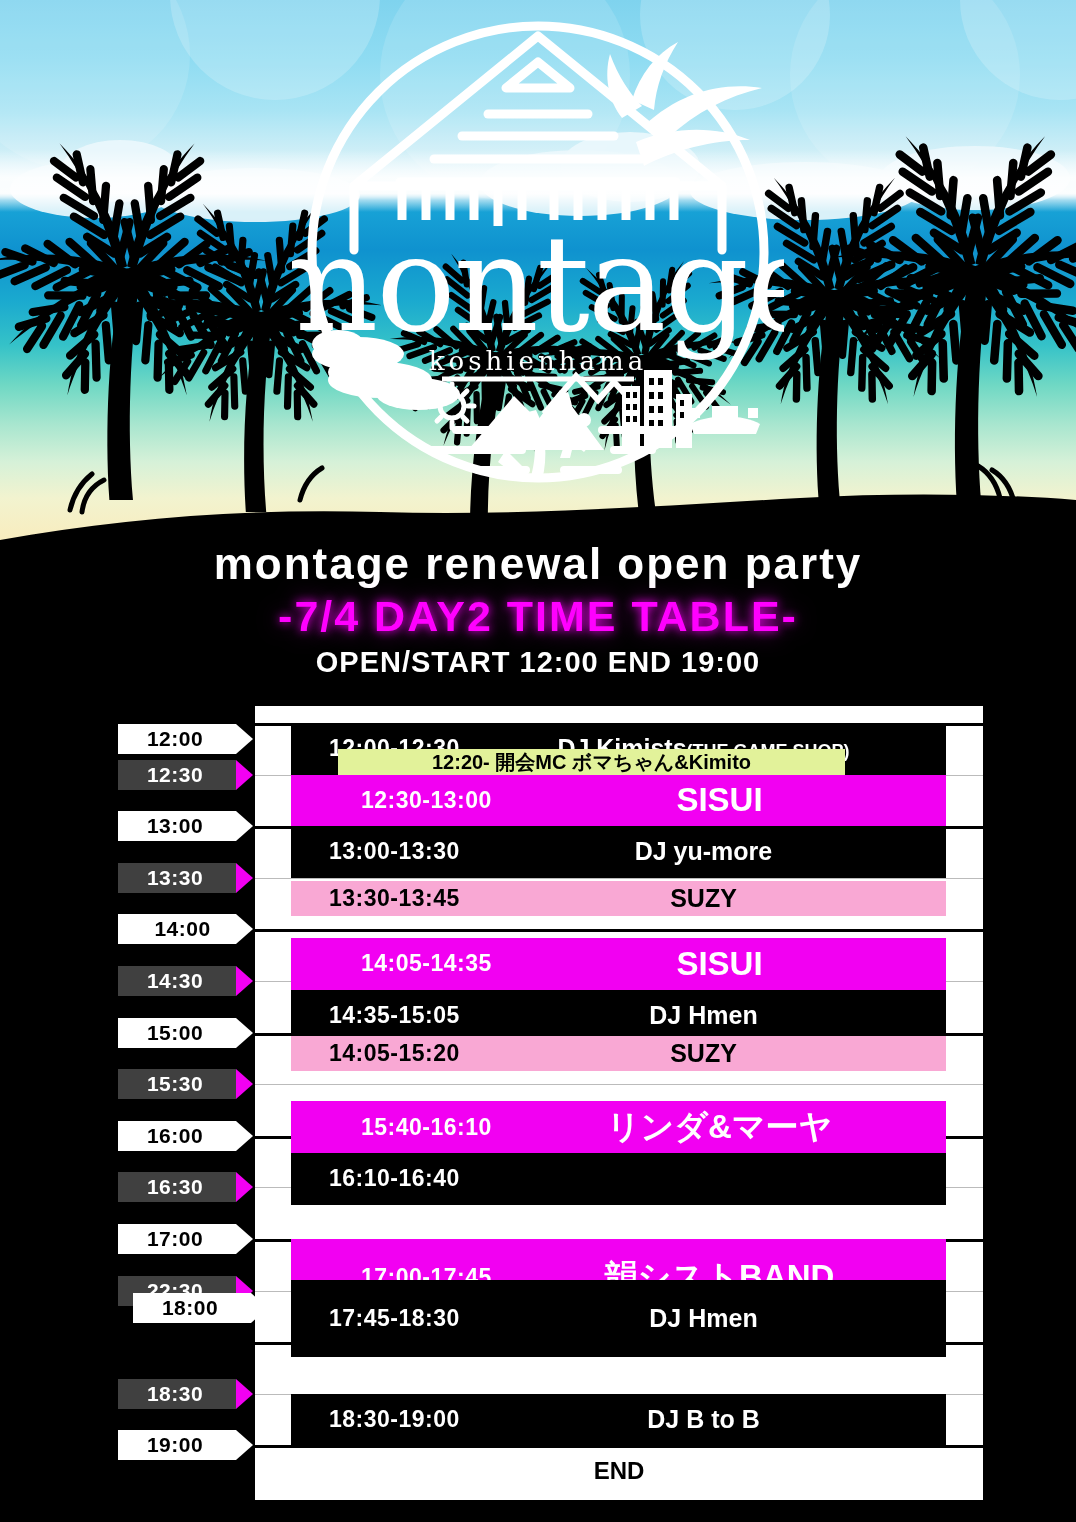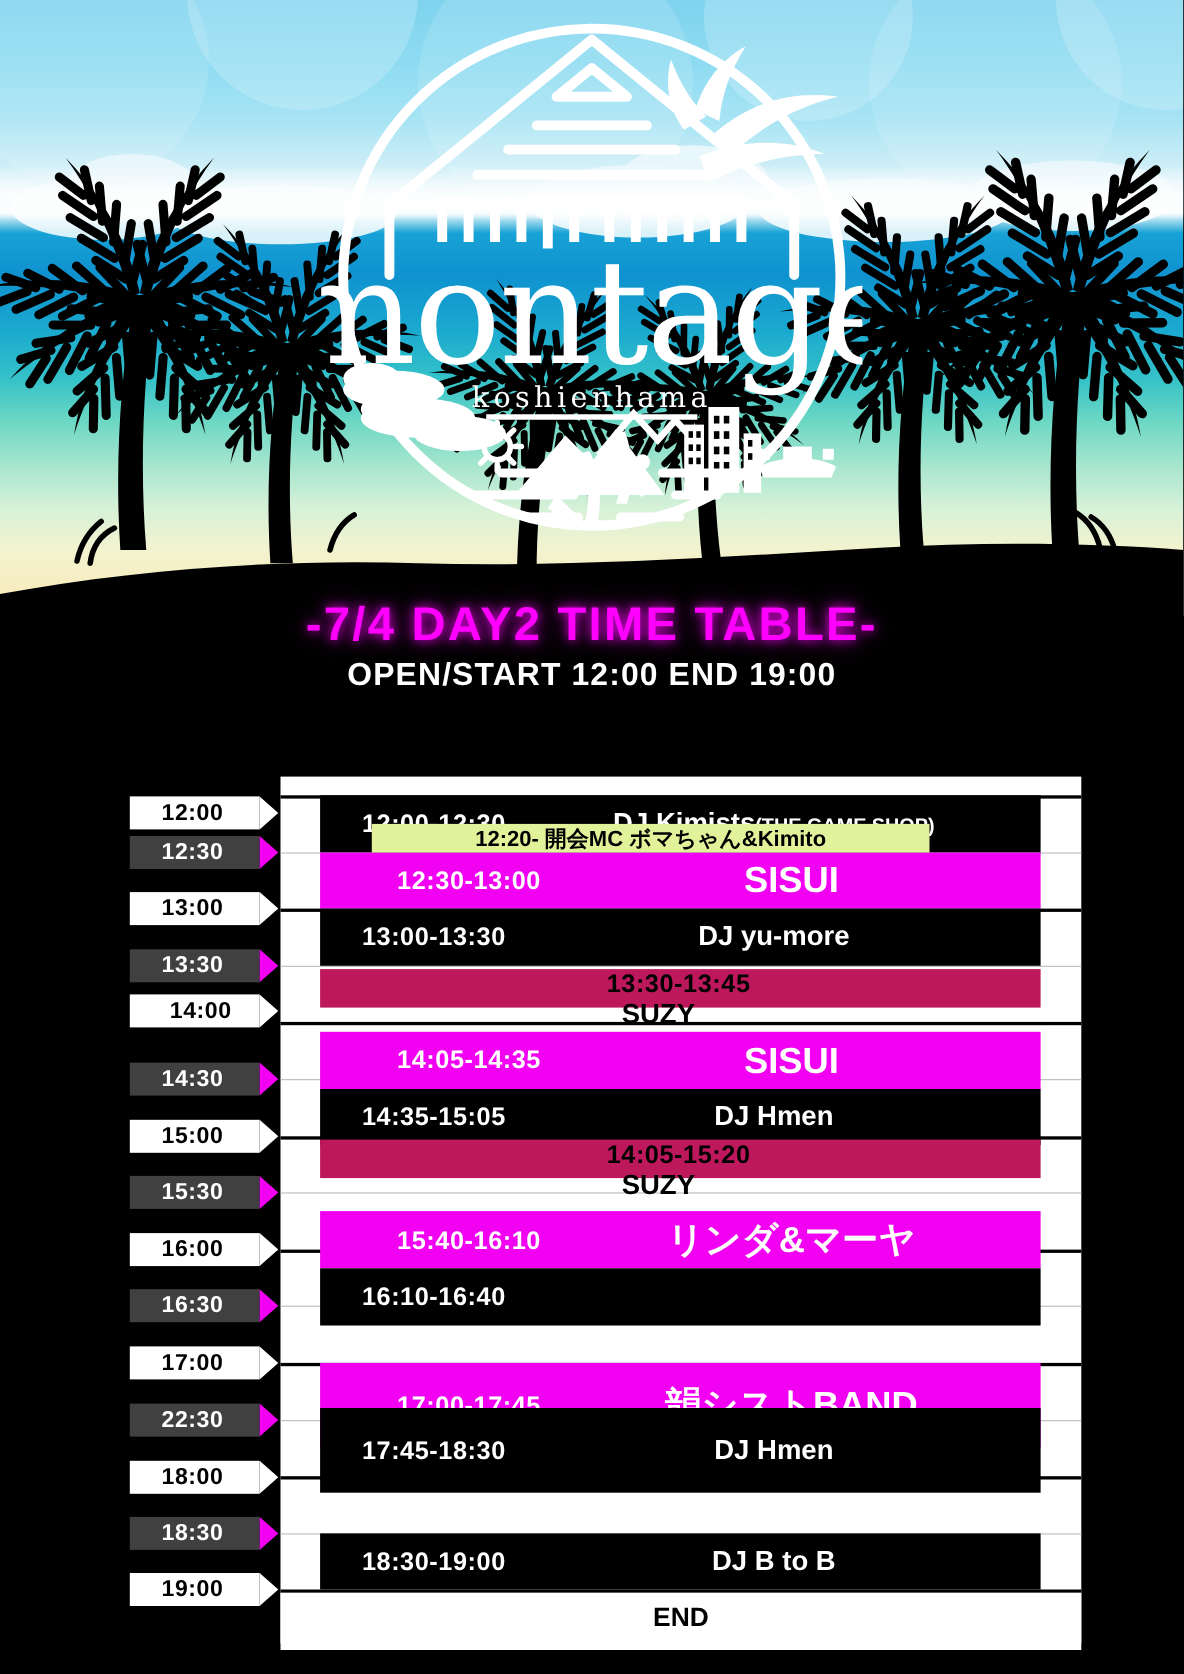--- a/index.html
+++ b/index.html
@@ -63,21 +63,21 @@
   .slot{position:absolute;left:36px;width:655px;box-sizing:border-box;
         display:flex;align-items:center;}
   .slot .stime{font-size:23px;font-weight:bold;letter-spacing:.5px;padding-left:38px;
                width:210px;box-sizing:border-box;white-space:nowrap;}
   .slot .sname{flex:1;text-align:center;font-weight:bold;white-space:nowrap;
                padding-right:40px;}
   .slot.dark{background:#000;}
   .slot.dark .stime,.slot.dark .sname{color:#fff;}
   .slot.pink{background:#f200f2;padding-left:32px;}
   .slot.pink .stime,.slot.pink .sname{color:#fff;}
-  .slot.lime{background:#be185d;flex-direction:column;}
+  .slot.lime{background:#f9a8d4;}
   .slot.lime .stime,.slot.lime .sname{color:#000;}
   .nm-sm{font-size:25px;}
   .nm-lg{font-size:33px;}
   .paren{font-size:18px;}
 
   .mcbar{position:absolute;background:#e2f29a;display:flex;align-items:center;
          justify-content:center;color:#000;font-weight:bold;font-size:20px;z-index:6;
          white-space:nowrap;}
 
   .endbar{position:absolute;left:0;width:728px;background:#fff;display:flex;
@@ -269,20 +269,21 @@
         <rect x="136" y="432" width="98" height="8" rx="4"></rect>
         <rect x="182" y="452" width="56" height="8" rx="4"></rect>
         <rect x="306" y="412" width="88" height="8" rx="4"></rect>
         <rect x="318" y="432" width="46" height="8" rx="4"></rect>
         <rect x="268" y="452" width="62" height="8" rx="4"></rect>
       </g>
     </g>
   </svg>
 
   <div class="titles">
+    <div class="t-main">montage renewal open party</div>
     <div class="t-sub">-7/4 DAY2 TIME TABLE-</div>
     <div class="t-open">OPEN/START 12:00  END 19:00</div>
   </div>
 
   <div class="timeline" id="timeline">
       <div class="ttag hour" style="top: 18px;">
         <span>12:00</span>
         <span class="tip"></span>
       </div>
       <div class="ttag half" style="top: 53.6px;">
@@ -290,21 +291,21 @@
         <span class="tip"></span>
       </div>
       <div class="ttag hour" style="top: 105.2px;">
         <span>13:00</span>
         <span class="tip"></span>
       </div>
       <div class="ttag half" style="top: 156.8px;">
         <span>13:30</span>
         <span class="tip"></span>
       </div>
-      <div class="ttag hour" style="top: 198px; padding-left: 15px;">
+      <div class="ttag hour" style="top: 208px; padding-left: 15px;">
         <span>14:00</span>
         <span class="tip"></span>
       </div>
       <div class="ttag half" style="top: 260px;">
         <span>14:30</span>
         <span class="tip"></span>
       </div>
       <div class="ttag hour" style="top: 311.6px;">
         <span>15:00</span>
         <span class="tip"></span>
@@ -322,21 +323,21 @@
         <span class="tip"></span>
       </div>
       <div class="ttag hour" style="top: 518px;">
         <span>17:00</span>
         <span class="tip"></span>
       </div>
       <div class="ttag half" style="top: 569.6px;">
         <span>22:30</span>
         <span class="tip"></span>
       </div>
-      <div class="ttag hour" style="top: 622px;">
+      <div class="ttag hour" style="top: 587px; margin-left: 15px;">
         <span>18:00</span>
         <span class="tip"></span>
       </div>
       <div class="ttag half" style="top: 672.8px;">
         <span>18:30</span>
         <span class="tip"></span>
       </div>
       <div class="ttag hour" style="top: 724.4px;">
         <span>19:00</span>
         <span class="tip"></span>

